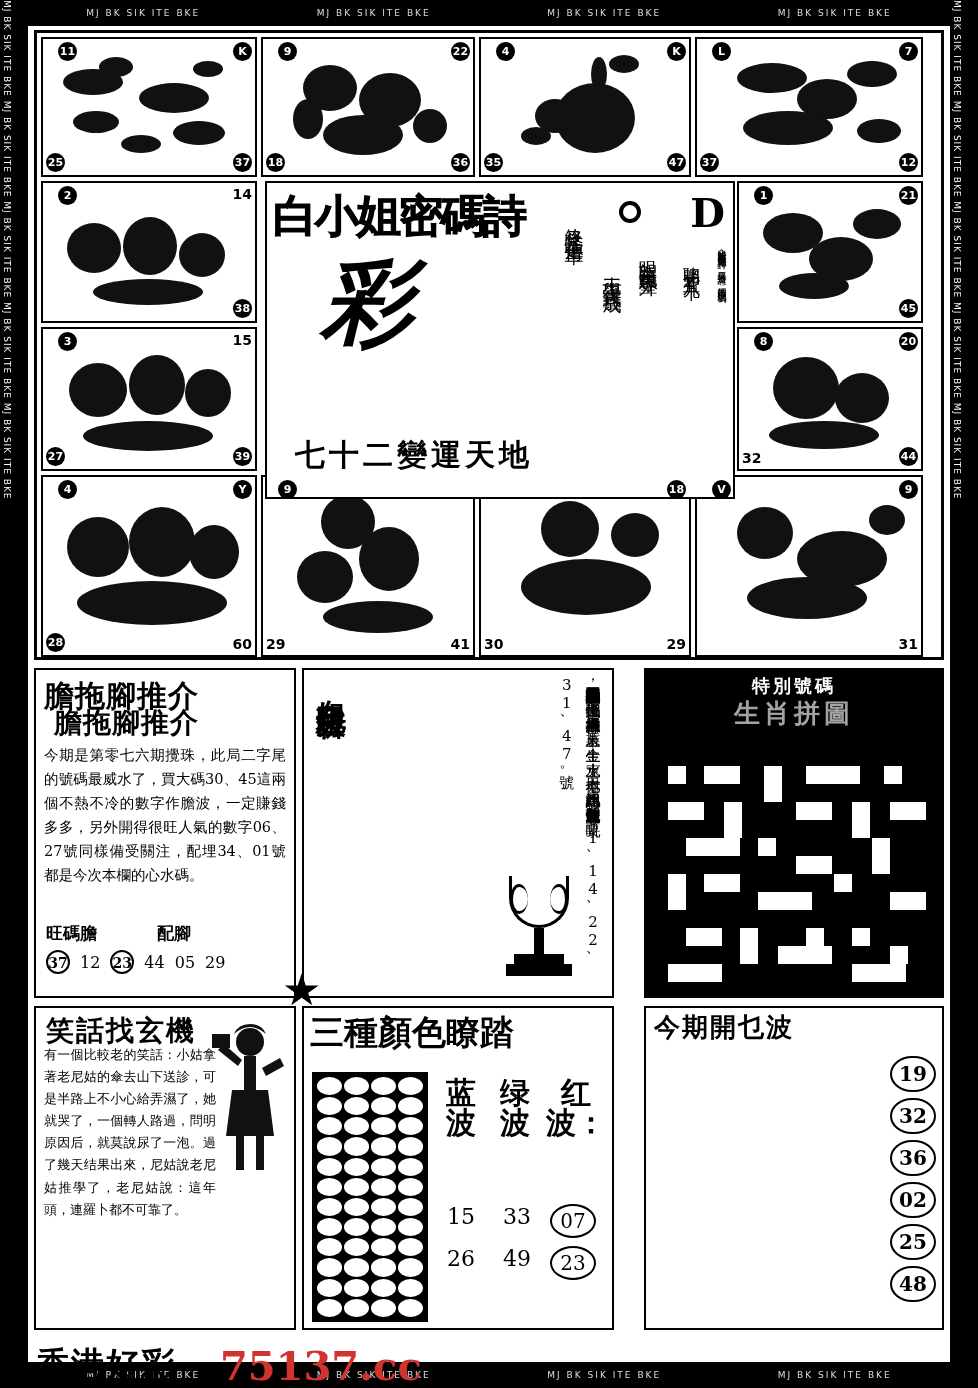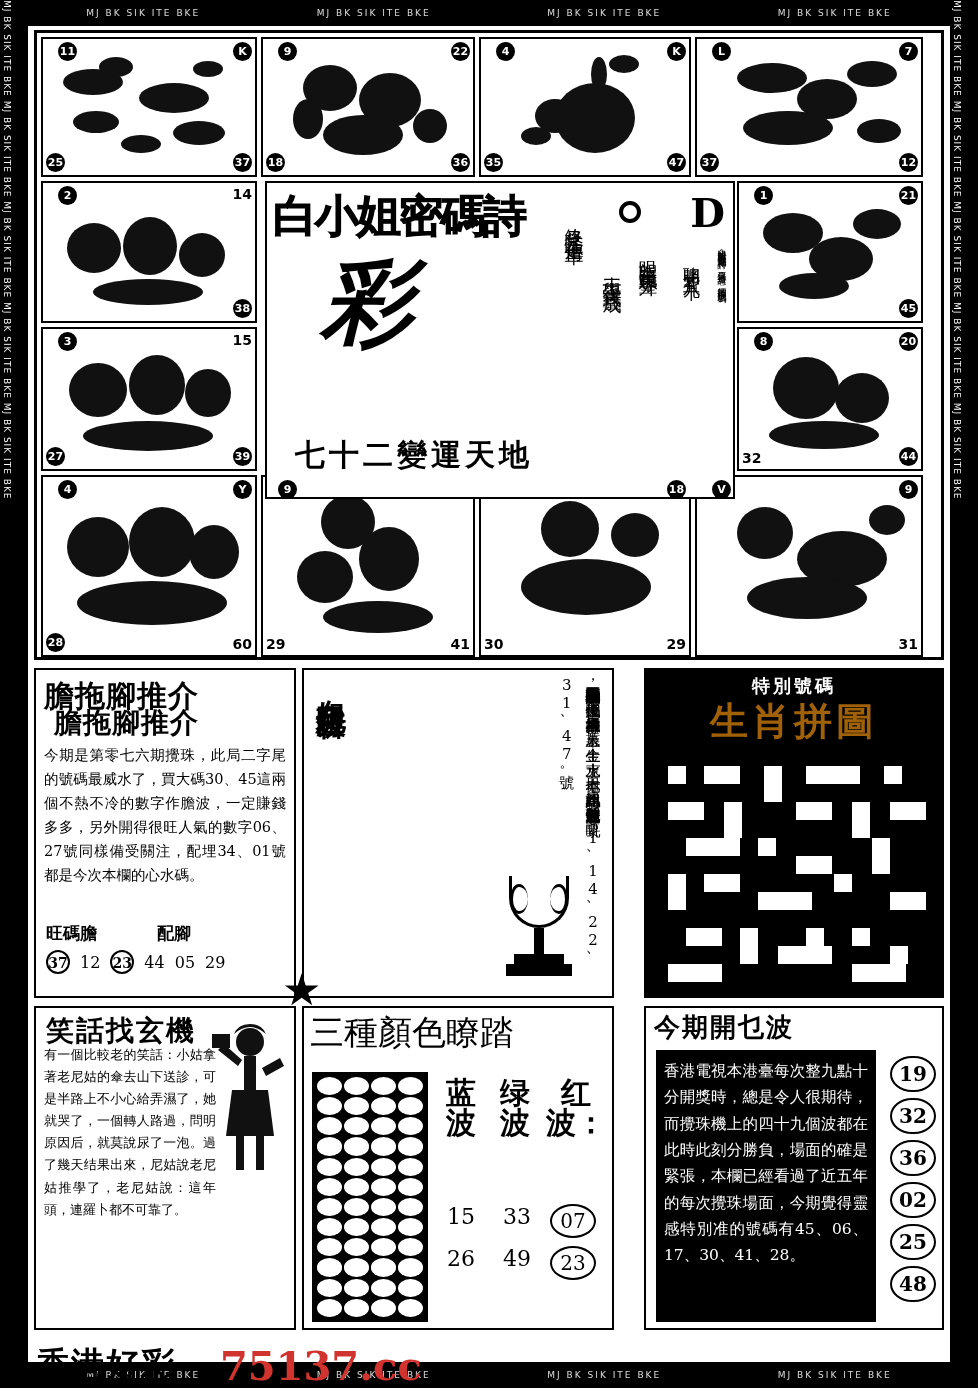--- a/index.html
+++ b/index.html
@@ -245,21 +245,21 @@
     position: absolute; left: 0; right: 0; top: 0; height: 86px;
     background: #000;
   }
   .pC .band .t1 {
     position: absolute; left: 50%; transform: translateX(-50%); top: 4px;
     color: #fff; font-size: 18px; font-weight: bold; font-family: "DejaVu Serif", serif;
     letter-spacing: 3px;
   }
   .pC .band .t2 {
     position: absolute; left: 50%; transform: translateX(-50%); top: 26px;
-    color: #a16207; font-size: 38px; font-weight: bold; font-family: "DejaVu Serif", serif;
+    color: #a3a3a3; font-size: 26px; font-weight: bold; font-family: "DejaVu Serif", serif;
     letter-spacing: 4px;
     white-space: nowrap;
   }
   .pC .maze {
     position: absolute; left: 0; right: 0; top: 86px; bottom: 0;
     background: #000;
   }
   .pC .maze i { position: absolute; background: #fff; }
 
   
@@ -275,21 +275,21 @@
     font-family: "DejaVu Serif", serif;
   }
   .pD .lady {
     position: absolute; right: 2px; top: 8px; width: 84px; height: 160px;
   }
 
   
   .pE { left: 268px; top: 338px; width: 312px; height: 324px; }
   .pE .hdr {
     position: absolute; left: 6px; top: 2px;
-    font-size: 34px; font-weight: normal; font-family: "DejaVu Serif", serif;
+    font-size: 34px; font-weight: bold; font-family: "DejaVu Serif", serif;
     letter-spacing: 0px;
     white-space: nowrap;
   }
   .pE .ballgrid {
     position: absolute; left: 8px; top: 64px; width: 116px; height: 250px;
     border: 2px solid #000; background: #000;
     display: grid; grid-template-columns: repeat(4, 1fr); gap: 2px; padding: 3px;
   }
   .pE .ballgrid span {
     background: #fff; border-radius: 50%;
@@ -724,21 +724,20 @@
           <div class="row">
             <span>26</span>
             <span>49</span>
             <span><span class="ocirc">23</span></span>
           </div>
         </div>
       </div>
 
       <div class="panel pF">
         <div class="hdr panel-title-img">今期開乜波</div>
-        <div class="blk">香港電視本港臺每次整九點十分開獎時，總是令人很期待，而攪珠機上的四十九個波都在此時此刻分勝負，場面的確是緊張，本欄已經看過了近五年的每次攪珠場面，今期覺得靈感特別准的號碼有45、06、17、30、41、28。</div>
         <div class="balls">
           <div class="b">19</div>
           <div class="b">32</div>
           <div class="b">36</div>
           <div class="b">02</div>
           <div class="b">25</div>
           <div class="b">48</div>
         </div>
       </div>
 

